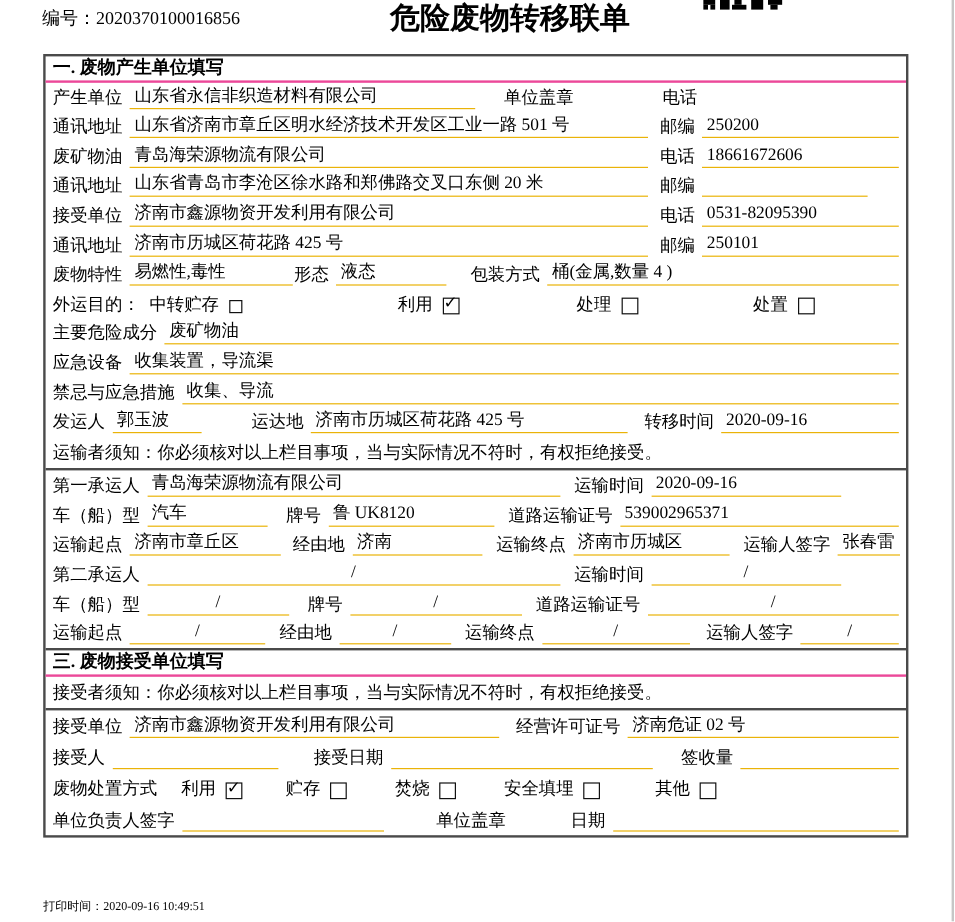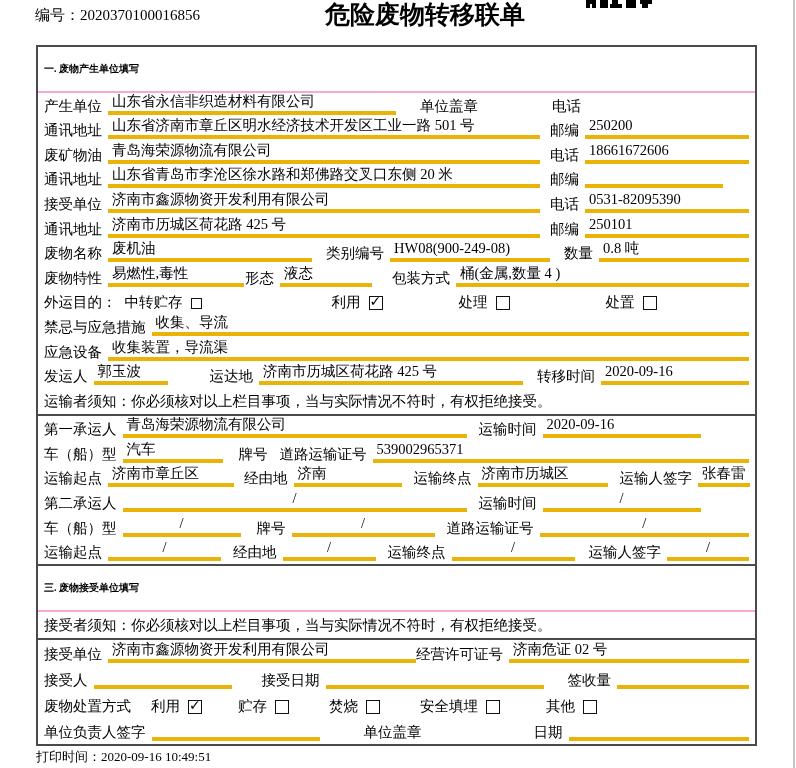--- a/index.html
+++ b/index.html
@@ -10,45 +10,45 @@
   }
   .serial{position:absolute;left:35px;top:6px;font-size:15px;white-space:nowrap}
   .title{position:absolute;left:325px;top:-2px;font-size:25px;font-weight:700;margin:0;white-space:nowrap}
   .qr{position:absolute;left:586px;top:0}
   .edge{position:absolute;top:0;right:1px;width:2px;height:768px;background:#c6c6c6}
 
   .form{
     position:absolute;left:36px;top:45px;width:721px;
     border:2px solid #4a4a4a;background:#fff;box-sizing:border-box;
   }
-  .sech{font-weight:700;font-size:10px;line-height:20px;height:20px;padding:12px 6px;
-        border-bottom:2px solid #f9a8d4;white-space:nowrap}
+  .sech{font-weight:700;font-size:15px;line-height:20px;height:20px;padding:0 6px;
+        border-bottom:2px solid #ec4899;white-space:nowrap}
   .sech.mid{border-top:2px solid #4a4a4a}
   .notice{display:flex;align-items:center;height:26px;padding:0 6px;
           border-bottom:2px solid #4a4a4a;font-size:14.5px;white-space:nowrap}
 
   .row{display:flex;align-items:flex-end;padding:0 6px 3px;box-sizing:border-box;
        font-size:14.5px;line-height:17px}
   .s1 .row{height:24.6px}
   .s2 .row{height:24.7px}
   .s3 .row{height:26px}
   .lb{white-space:nowrap;flex:0 0 auto}
-  .uv{border-bottom:4px solid #eab308;padding:0 4px 1px;margin-left:6px;
+  .uv{border-bottom:1px solid #eab308;padding:0 4px 1px;margin-left:6px;
       white-space:nowrap;flex:0 0 auto;min-height:16px;overflow:visible}
   .uv.fill{flex:1 1 auto}
   .uv.ctr{text-align:center}
 
   .opt{display:flex;align-items:flex-end;flex:0 0 auto}
   .cb{width:12px;height:12px;border:1px solid #111;margin-left:8px;margin-bottom:1px;
       position:relative;flex:0 0 auto;background:#fff}
   .cb.sm{width:9px;height:9px;margin-bottom:2px}
   .cb.on::after{content:"\2713";position:absolute;left:0px;top:-4px;font-size:14px;
       font-weight:700;font-family:"DejaVu Sans",sans-serif}
 
-  .footer{position:absolute;left:36px;top:748px;font-size:13px;white-space:nowrap}
+  .footer{position:absolute;left:36px;top:748px;font-size:10px;white-space:nowrap}
 </style>
 </head>
 <body>
 
 <div class="serial">
   <span>编号：</span><span>2020370100016856</span>
 </div>
 <h1 class="title">危险废物转移联单</h1>
 
 <svg class="qr" width="66" height="9" viewBox="0 0 66 9">
@@ -105,67 +105,63 @@
       <span class="uv fill">0531-82095390</span>
     </div>
 
     <div class="row">
       <span class="lb">通讯地址</span>
       <span class="uv" style="width:424px">济南市历城区荷花路 425 号</span>
       <span class="lb" style="margin-left:10px">邮编</span>
       <span class="uv fill">250101</span>
     </div>
 
-    <div class="row">
-      <span class="lb">废物名称</span>
-      <span class="uv" style="width:196px">废机油</span>
-      <span class="lb" style="margin-left:14px">类别编号</span>
-      <span class="uv" style="width:152px">HW08(900-249-08)</span>
-      <span class="lb" style="margin-left:14px">数量</span>
-      <span class="uv fill">0.8 吨</span>
-    </div>
 
     <div class="row">
       <span class="lb">废物特性</span>
       <span class="uv" style="width:128px">易燃性,毒性</span>
       <span class="lb" style="margin-left:1px">形态</span>
       <span class="uv" style="width:84px">液态</span>
       <span class="lb" style="margin-left:20px">包装方式</span>
       <span class="uv fill">桶(金属,数量  4 )</span>
     </div>
 
     <div class="row">
       <span class="lb">外运目的：</span>
       <span class="opt" style="margin-left:8px">
         <span class="lb">中转贮存</span>
         <span class="cb sm"></span>
       </span>
       <span class="opt" style="margin-left:130px">
         <span class="lb">利用</span>
         <span class="cb on"></span>
       </span>
-      <span class="opt" style="margin-left:76px">
+      <span class="opt" style="margin-left:98px">
         <span class="lb">处理</span>
         <span class="cb"></span>
       </span>
       <span class="opt" style="margin-left:96px">
         <span class="lb">处置</span>
         <span class="cb"></span>
       </span>
     </div>
 
+    <div class="row">
+      <span class="lb">主要危险成分</span>
+      <span class="uv fill">废矿物油</span>
+    </div>
+
+    <div class="row">
+      <span class="lb">应急设备</span>
+      <span class="uv fill">收集装置，导流渠</span>
+    </div>
 
     <div class="row">
       <span class="lb">禁忌与应急措施</span>
       <span class="uv fill">收集、导流</span>
-    </div>
-
-    <div class="row">
-      <span class="lb">应急设备</span>
-      <span class="uv fill">收集装置，导流渠</span>
     </div>
 
     <div class="row">
       <span class="lb">发运人</span>
       <span class="uv" style="width:66px">郭玉波</span>
       <span class="lb" style="margin-left:42px">运达地</span>
       <span class="uv" style="width:256px">济南市历城区荷花路 425 号</span>
       <span class="lb" style="margin-left:14px">转移时间</span>
       <span class="uv fill">2020-09-16</span>
     </div>
@@ -178,20 +174,21 @@
       <span class="lb">第一承运人</span>
       <span class="uv" style="width:336px">青岛海荣源物流有限公司</span>
       <span class="lb" style="margin-left:12px">运输时间</span>
       <span class="uv" style="width:150px">2020-09-16</span>
     </div>
 
     <div class="row">
       <span class="lb">车（船）型</span>
       <span class="uv" style="width:92px">汽车</span>
       <span class="lb" style="margin-left:16px">牌号</span>
+      <span class="uv" style="width:130px">鲁 UK8120</span>
       <span class="lb" style="margin-left:12px">道路运输证号</span>
       <span class="uv fill">539002965371</span>
     </div>
 
     <div class="row">
       <span class="lb">运输起点</span>
       <span class="uv" style="width:118px">济南市章丘区</span>
       <span class="lb" style="margin-left:10px">经由地</span>
       <span class="uv" style="width:100px">济南</span>
       <span class="lb" style="margin-left:12px">运输终点</span>
@@ -228,21 +225,21 @@
     </div>
   </div>
 
   <div class="sech mid">三. 废物接受单位填写</div>
   <div class="notice">接受者须知：你必须核对以上栏目事项，当与实际情况不符时，有权拒绝接受。</div>
   <div class="s3">
 
     <div class="row">
       <span class="lb">接受单位</span>
       <span class="uv" style="width:300px">济南市鑫源物资开发利用有限公司</span>
-      <span class="lb" style="">经营许可证号</span>
+      <span class="lb" style="margin-left:14px">经营许可证号</span>
       <span class="uv fill">济南危证 02 号</span>
     </div>
 
     <div class="row">
       <span class="lb">接受人</span>
       <span class="uv" style="width:130px"></span>
       <span class="lb" style="margin-left:30px">接受日期</span>
       <span class="uv" style="width:210px"></span>
       <span class="lb" style="margin-left:24px">签收量</span>
       <span class="uv fill"></span>
@@ -269,21 +266,21 @@
       <span class="opt" style="margin-left:46px">
         <span class="lb">其他</span>
         <span class="cb"></span>
       </span>
     </div>
 
     <div class="row">
       <span class="lb">单位负责人签字</span>
       <span class="uv" style="width:160px"></span>
       <span class="lb" style="margin-left:44px">单位盖章</span>
-      <span class="lb" style="margin-left:112px">日期</span>
+      <span class="lb" style="margin-left:54px">日期</span>
       <span class="uv fill"></span>
     </div>
   </div>
 </div>
 
 <div class="footer">
   <span>打印时间：</span><span>2020-09-16 10:49:51</span>
 </div>
 
 <div class="edge"></div>

